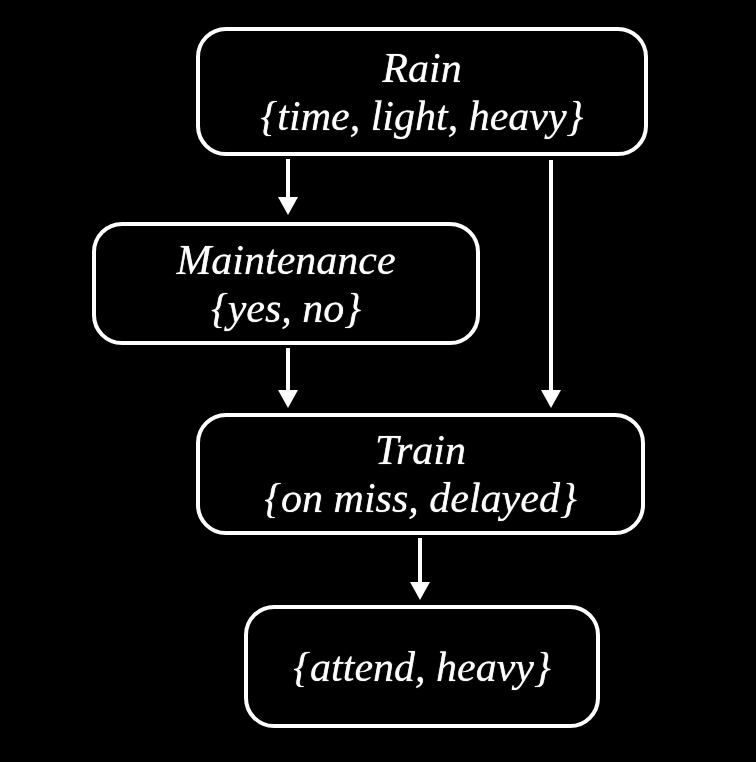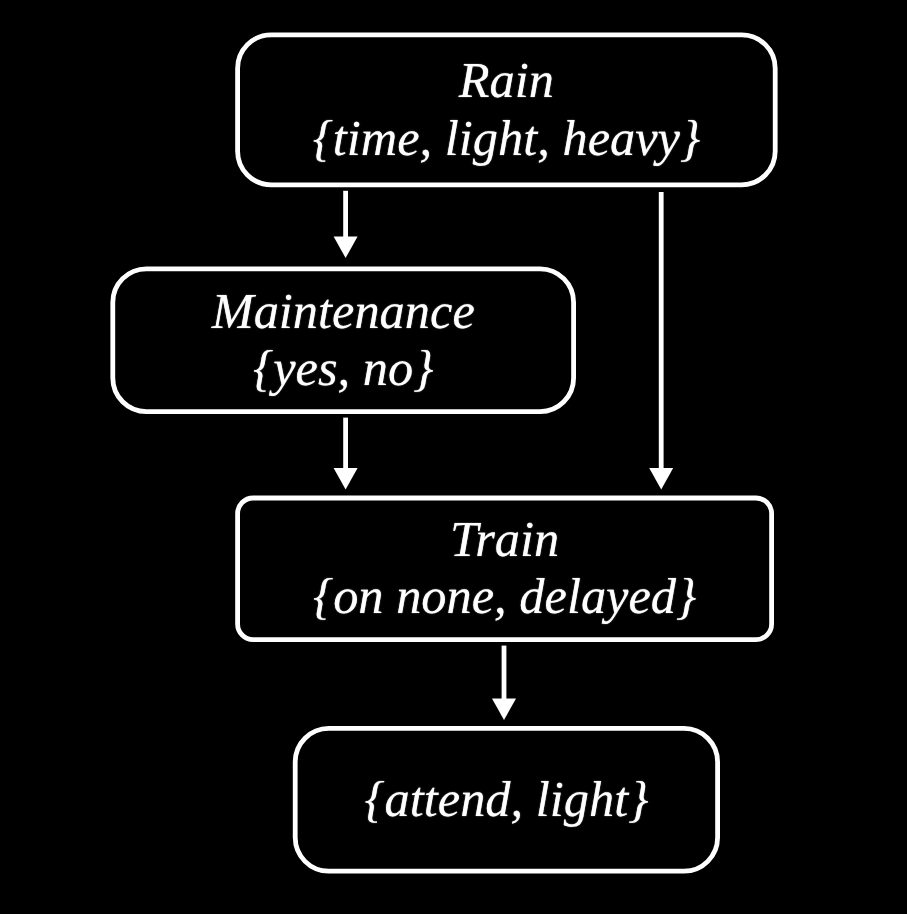--- a/index.html
+++ b/index.html
@@ -27,21 +27,21 @@
     text-align: center;
     color: #ffffff;
     font-style: italic;
     font-size: 42px;
     line-height: 48px;
     text-shadow: 0 0 1px rgba(255,255,255,0.8);
     white-space: nowrap;
   }
   #node-rain        { left: 196px; top: 27px;  width: 452px; height: 129px; }
   #node-maintenance { left: 92px;  top: 222px; width: 388px; height: 123px; }
-  #node-train       { left: 196px; top: 413px; width: 449px; height: 122px; border-radius: 15px; }
+  #node-train       { left: 196px; top: 413px; width: 449px; height: 122px; }
   #node-appointment { left: 244px; top: 605px; width: 356px; height: 123px; }
   .edges-layer {
     position: absolute;
     left: 0;
     top: 0;
     width: 756px;
     height: 762px;
     pointer-events: none;
   }
   .edge-line {
@@ -82,20 +82,20 @@
     <span>{time, light, heavy}</span>
   </div>
 
   <div class="node" id="node-maintenance">
     <span>Maintenance</span>
     <span>{yes, no}</span>
   </div>
 
   <div class="node" id="node-train">
     <span>Train</span>
-    <span>{on none, delayed}</span>
+    <span>{on miss, delayed}</span>
   </div>
 
   <div class="node" id="node-appointment">
-    <span>{attend, light}</span>
+    <span>{attend, heavy}</span>
   </div>
 
 </div>
 
 </body></html>

